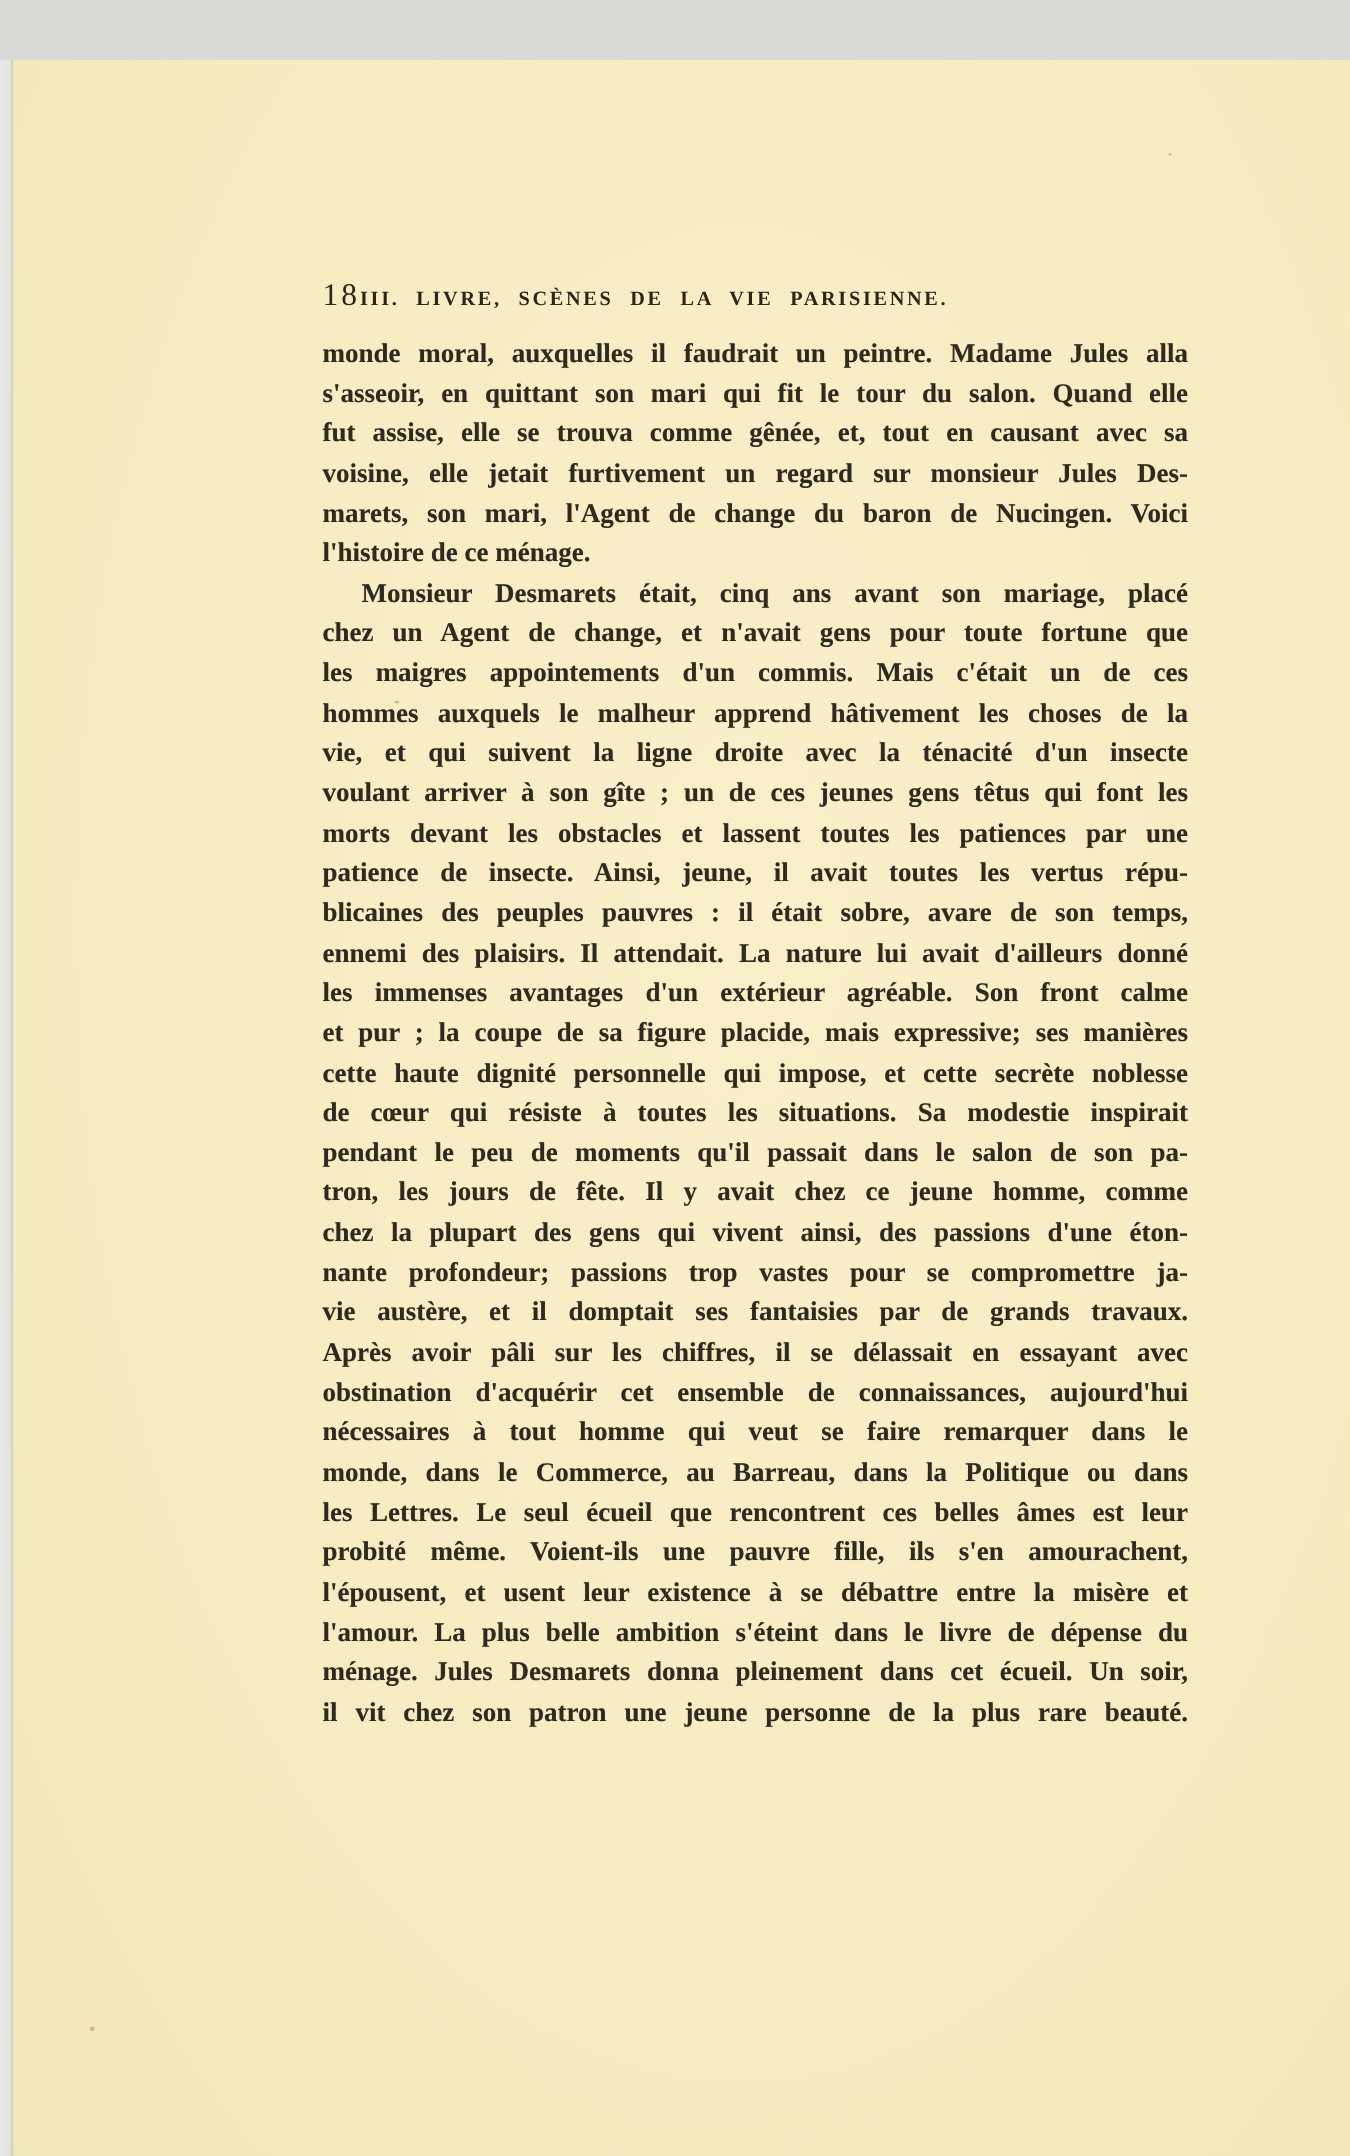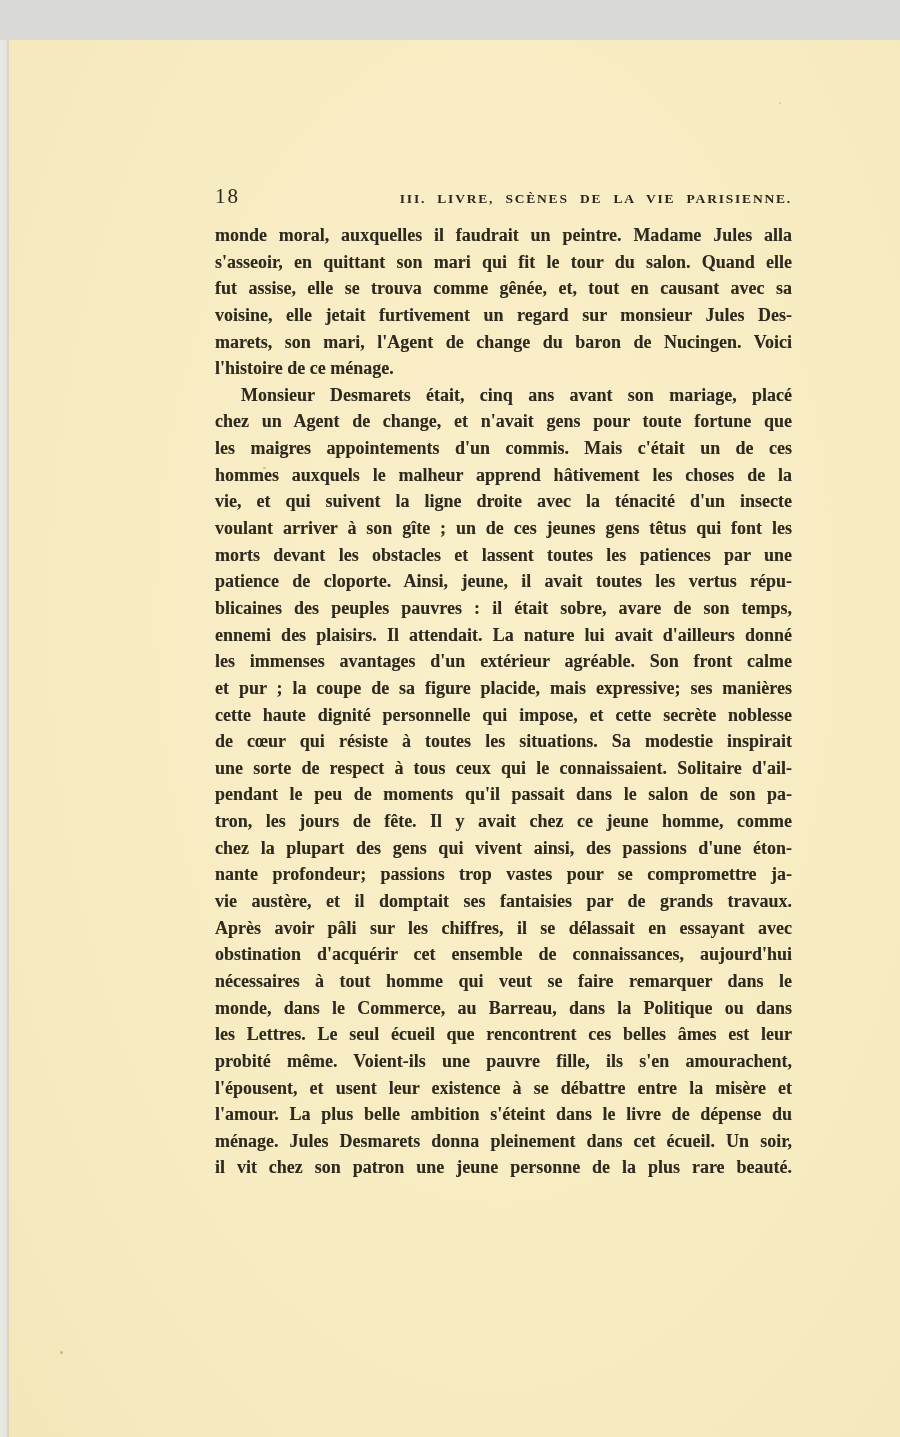--- a/index.html
+++ b/index.html
@@ -50,21 +50,21 @@
     display: flex;
     align-items: baseline;
   }
   .page-number {
     font-size: 21px;
     letter-spacing: 2px;
     color: #2b261c;
   }
   .title-wrap {
     flex: 1;
-    text-align: right;
+    text-align: left;
   }
   .running-title {
     font-size: 13.5px;
     font-weight: bold;
     letter-spacing: 1.8px;
     word-spacing: 6px;
     color: #2b261c;
     white-space: nowrap;
   }
 
@@ -111,28 +111,27 @@
       <div class="line">voisine, elle jetait furtivement un regard sur monsieur Jules Des-</div>
       <div class="line">marets, son mari, l'Agent de change du baron de Nucingen. Voici</div>
       <div class="line par-end">l'histoire de ce ménage.</div>
       <div class="line indent">Monsieur Desmarets était, cinq ans avant son mariage, placé</div>
       <div class="line">chez un Agent de change, et n'avait gens pour toute fortune que</div>
       <div class="line">les maigres appointements d'un commis. Mais c'était un de ces</div>
       <div class="line">hommes auxquels le malheur apprend hâtivement les choses de la</div>
       <div class="line">vie, et qui suivent la ligne droite avec la ténacité d'un insecte</div>
       <div class="line">voulant arriver à son gîte ; un de ces jeunes gens têtus qui font les</div>
       <div class="line">morts devant les obstacles et lassent toutes les patiences par une</div>
-      <div class="line">patience de cloporte. Ainsi, jeune, il avait toutes les vertus répu-</div>
+      <div class="line">patience de insecte. Ainsi, jeune, il avait toutes les vertus répu-</div>
       <div class="line">blicaines des peuples pauvres : il était sobre, avare de son temps,</div>
       <div class="line">ennemi des plaisirs. Il attendait. La nature lui avait d'ailleurs donné</div>
       <div class="line">les immenses avantages d'un extérieur agréable. Son front calme</div>
       <div class="line">et pur ; la coupe de sa figure placide, mais expressive; ses manières</div>
       <div class="line">cette haute dignité personnelle qui impose, et cette secrète noblesse</div>
       <div class="line">de cœur qui résiste à toutes les situations. Sa modestie inspirait</div>
-      <div class="line">une sorte de respect à tous ceux qui le connaissaient. Solitaire d'ail-</div>
       <div class="line">pendant le peu de moments qu'il passait dans le salon de son pa-</div>
       <div class="line">tron, les jours de fête. Il y avait chez ce jeune homme, comme</div>
       <div class="line">chez la plupart des gens qui vivent ainsi, des passions d'une éton-</div>
       <div class="line">nante profondeur; passions trop vastes pour se compromettre ja-</div>
       <div class="line">vie austère, et il domptait ses fantaisies par de grands travaux.</div>
       <div class="line">Après avoir pâli sur les chiffres, il se délassait en essayant avec</div>
       <div class="line">obstination d'acquérir cet ensemble de connaissances, aujourd'hui</div>
       <div class="line">nécessaires à tout homme qui veut se faire remarquer dans le</div>
       <div class="line">monde, dans le Commerce, au Barreau, dans la Politique ou dans</div>
       <div class="line">les Lettres. Le seul écueil que rencontrent ces belles âmes est leur</div>

